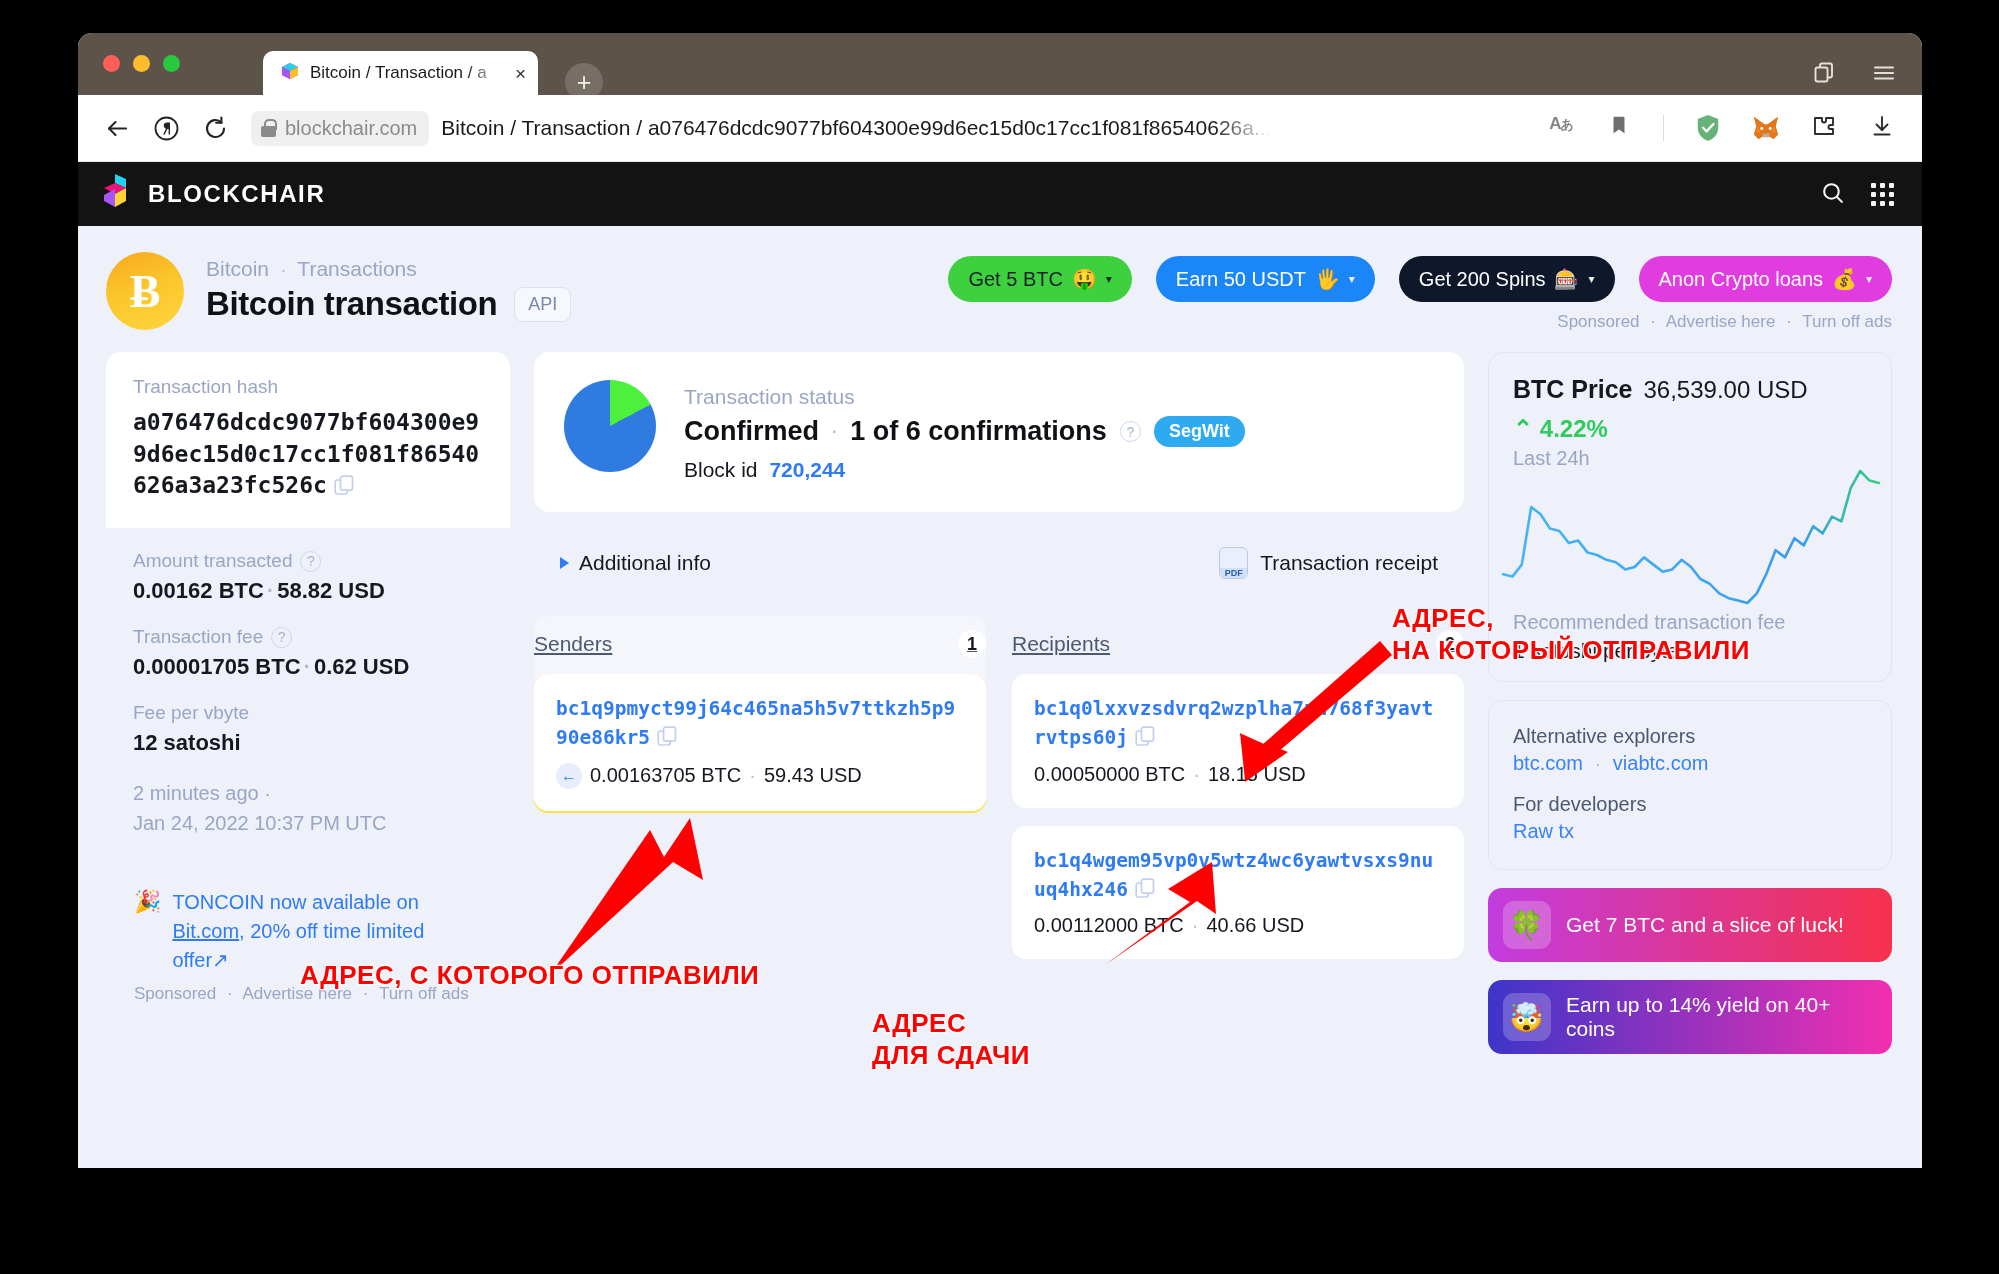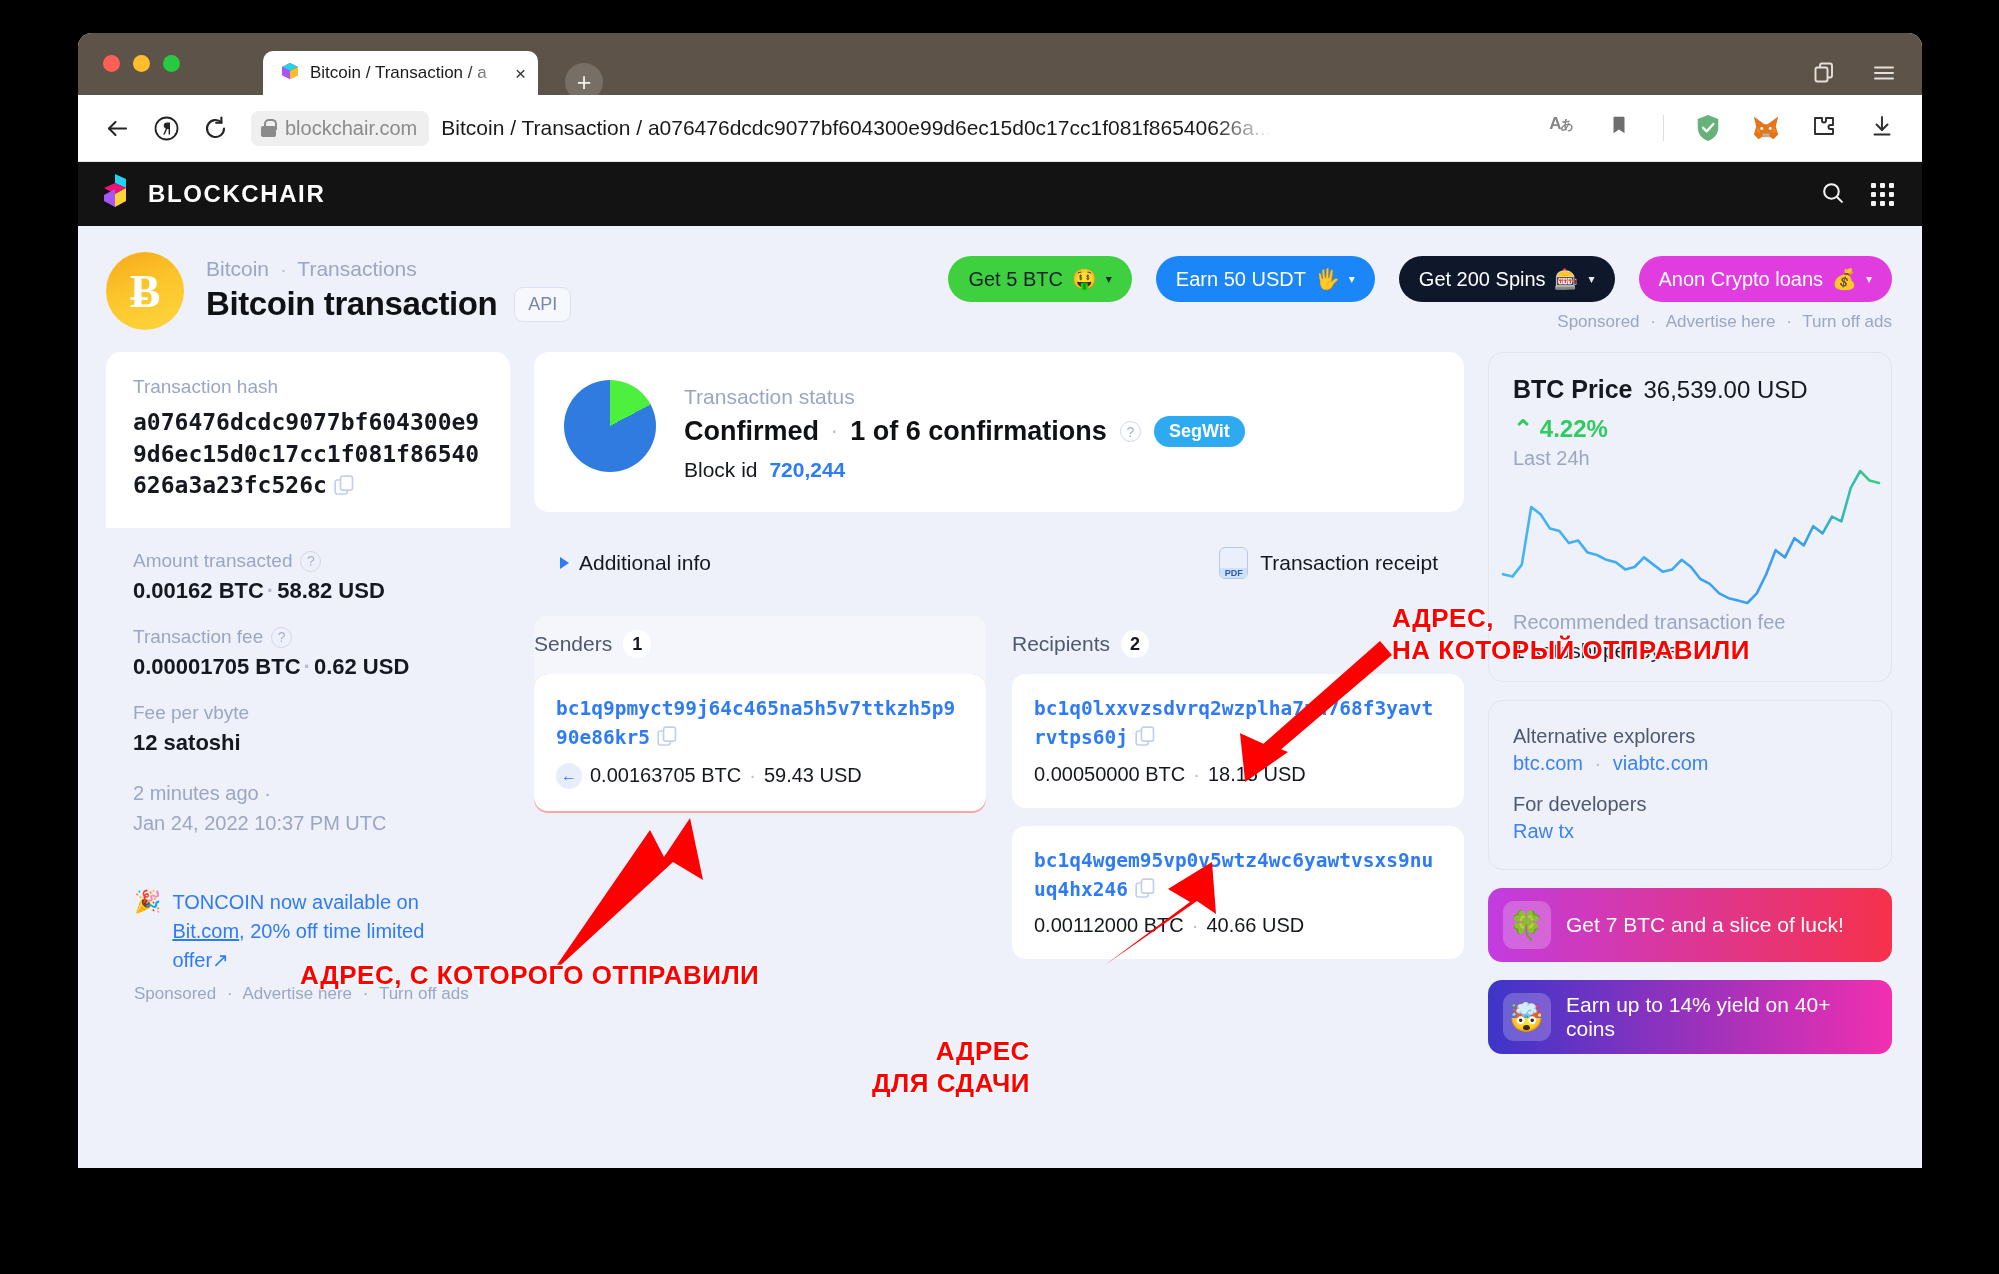--- a/index.html
+++ b/index.html
@@ -183,39 +183,39 @@
   .tri { width: 0; height: 0; border-left: 9px solid #2f7bf6; border-top: 6px solid transparent; border-bottom: 6px solid transparent; }
   .addl-right { margin-left: auto; display: flex; align-items: center; gap: 12px; font-size: 21px; color: #15181f; }
   .pdf-ico {
     width: 29px; height: 32px; background: #eaf0fb; border: 1.5px solid #b9c9e6;
     border-radius: 6px; position: relative; display: flex; align-items: flex-end; justify-content: center;
   }
   .pdf-ico span { font-size: 9px; font-weight: 700; color: #2f5ca8; background: #cfe0f7; width: 100%; text-align: center; border-radius: 0 0 2px 2px; }
 
   .io-grid { display: flex; gap: 26px; margin-top: 20px; }
   .io-col { flex: 1; min-width: 0; }
-  .io-head { text-align: center; font-size: 21px; color: #4d5871; padding: 14px 0 16px; display: flex; align-items: center; justify-content: flex-start; gap: 11px; }
+  .io-head { text-align: center; font-size: 21px; color: #4d5871; padding: 14px 0 16px; display: flex; align-items: center; justify-content: space-between; gap: 27px; text-decoration: underline; }
   .io-count {
     background: #fff; border-radius: 50%; width: 28px; height: 28px;
     display: inline-flex; align-items: center; justify-content: center;
     font-size: 18px; font-weight: 700; color: #15181f;
   }
   .io-card { background: #fff; border-radius: 14px; padding: 20px 22px 22px; margin-bottom: 18px; }
   .io-addr {
     font-family: "DejaVu Sans Mono", monospace; font-size: 19.5px; color: #2f7bf6;
     line-height: 1.5; word-break: break-all; font-weight: 700;
   }
   .io-amt { margin-top: 10px; font-size: 20px; color: #15181f; display: flex; align-items: center; gap: 8px; }
   .io-amt .mid { color: #b3bcd0; }
   .arrow-chip {
     width: 26px; height: 26px; border-radius: 50%; background: #e7edfb; color: #2f7bf6;
     display: inline-flex; align-items: center; justify-content: center; font-size: 16px; flex: 0 0 26px;
   }
   .io-col.senders .io-head { background: #f4f6fc; border-radius: 14px 14px 0 0; margin-bottom: -14px; padding-bottom: 30px; }
-  .io-col .wrap { background: #fca5a5; border-radius: 14px; padding: 0 0 2px; }
+  .io-col .wrap { background: #fde047; border-radius: 14px; padding: 0 0 2px; }
   .io-col .wrap .io-card { margin: 0 0 14px; }
   .io-col .wrap .io-card:last-child { margin-bottom: 0; }
 
   
   .col-right { width: 404px; flex: 0 0 404px; }
   .price-card { background: #eef1f9; border: 1px solid #dfe5f3; border-radius: 15px; padding: 22px 24px 16px; position: relative; overflow: hidden; height: 330px; }
   .price-top { display: flex; align-items: baseline; gap: 11px; flex-wrap: wrap; }
   .price-lbl { font-size: 25px; font-weight: 700; color: #15181f; }
   .price-val { font-size: 24px; color: #15181f; }
   .price-chg { font-size: 24px; font-weight: 700; color: #2ecc5e; }
@@ -639,15 +639,15 @@
       <path d="M1380,640 L1265,743 L1288,752 L1245,782 L1244,735 L1264,744 Z"></path>
       <path d="M1245,780 L1240,733 L1262,745 L1380,641 L1392,655 L1272,757 Z"></path>
       <path d="M550,975 L650,830 L664,857 L690,818 L703,880 L673,862 Z"></path>
       <path d="M1105,965 L1190,902 L1168,889 L1212,862 L1216,914 L1197,901 Z"></path>
     </g>
   </svg>
 
   <div class="anno" style="left:1392px; top:603px;">АДРЕС,
 НА КОТОРЫЙ ОТПРАВИЛИ</div>
   <div class="anno" style="left:300px; top:960px;">АДРЕС, С КОТОРОГО ОТПРАВИЛИ</div>
-  <div class="anno" style="left:872px; top:1036px; text-align:right;">АДРЕС
+  <div class="anno" style="left:872px; top:1008px; text-align:left;">АДРЕС
 ДЛЯ СДАЧИ</div>
 </div>
 
 </body></html>

